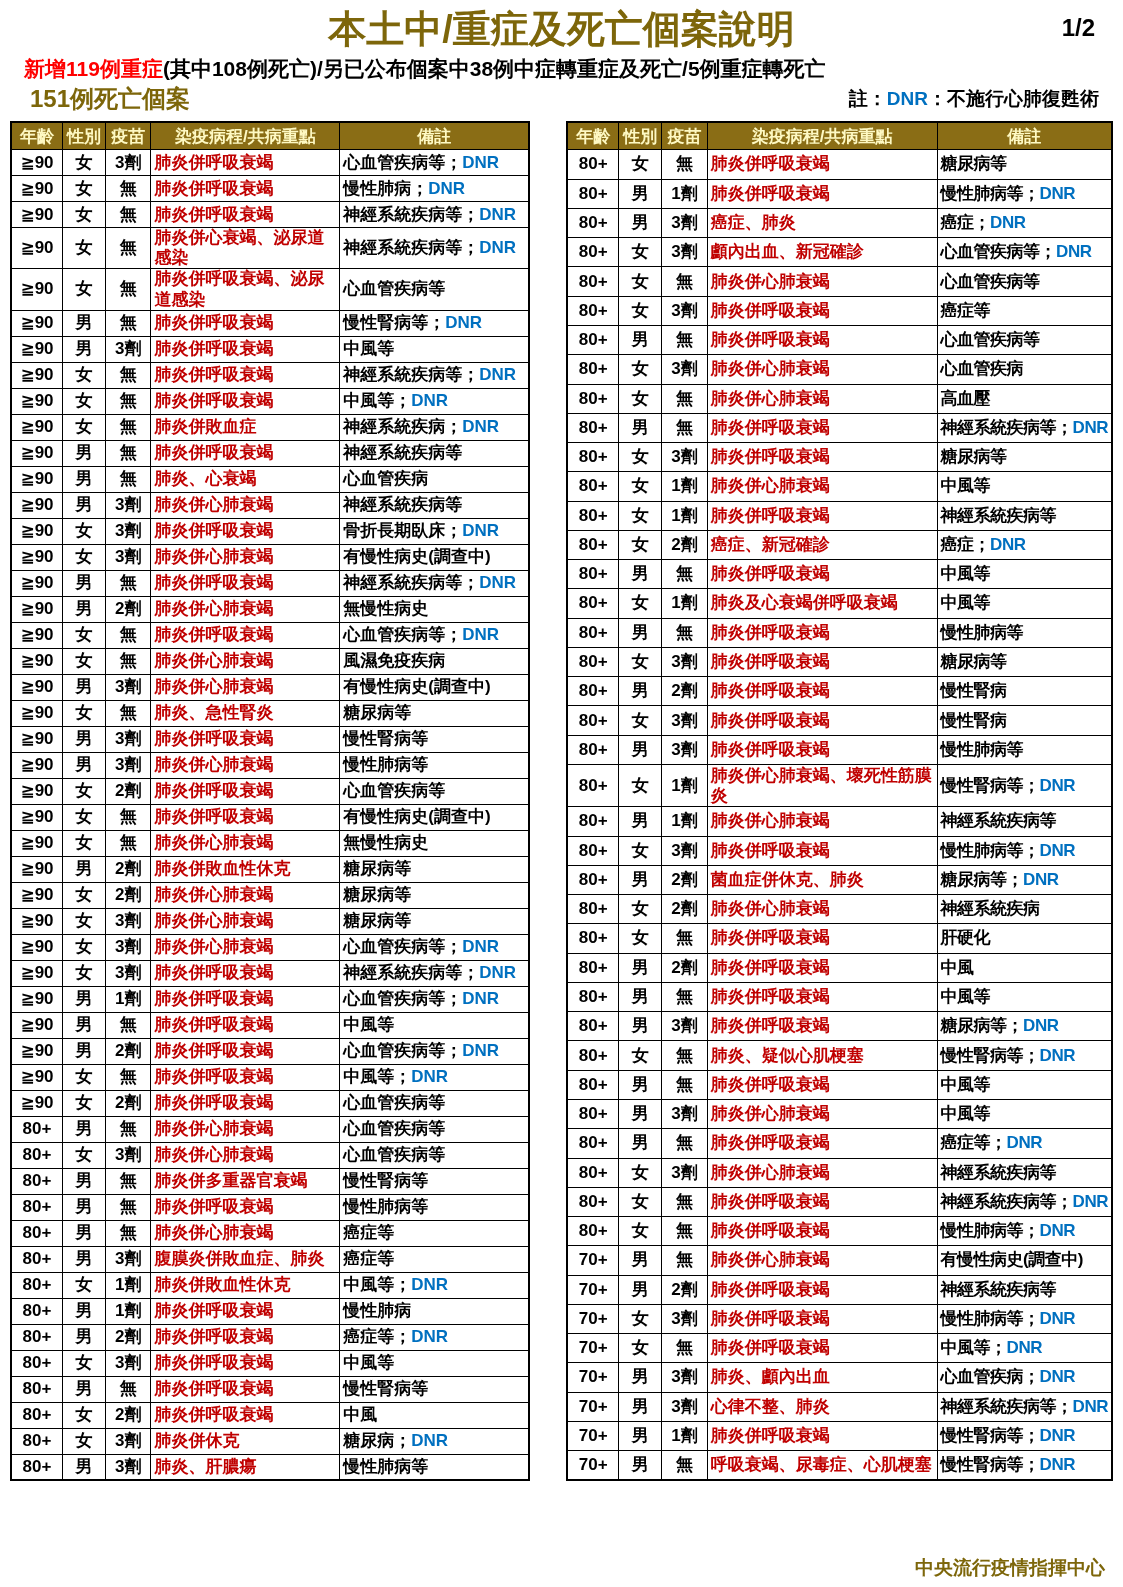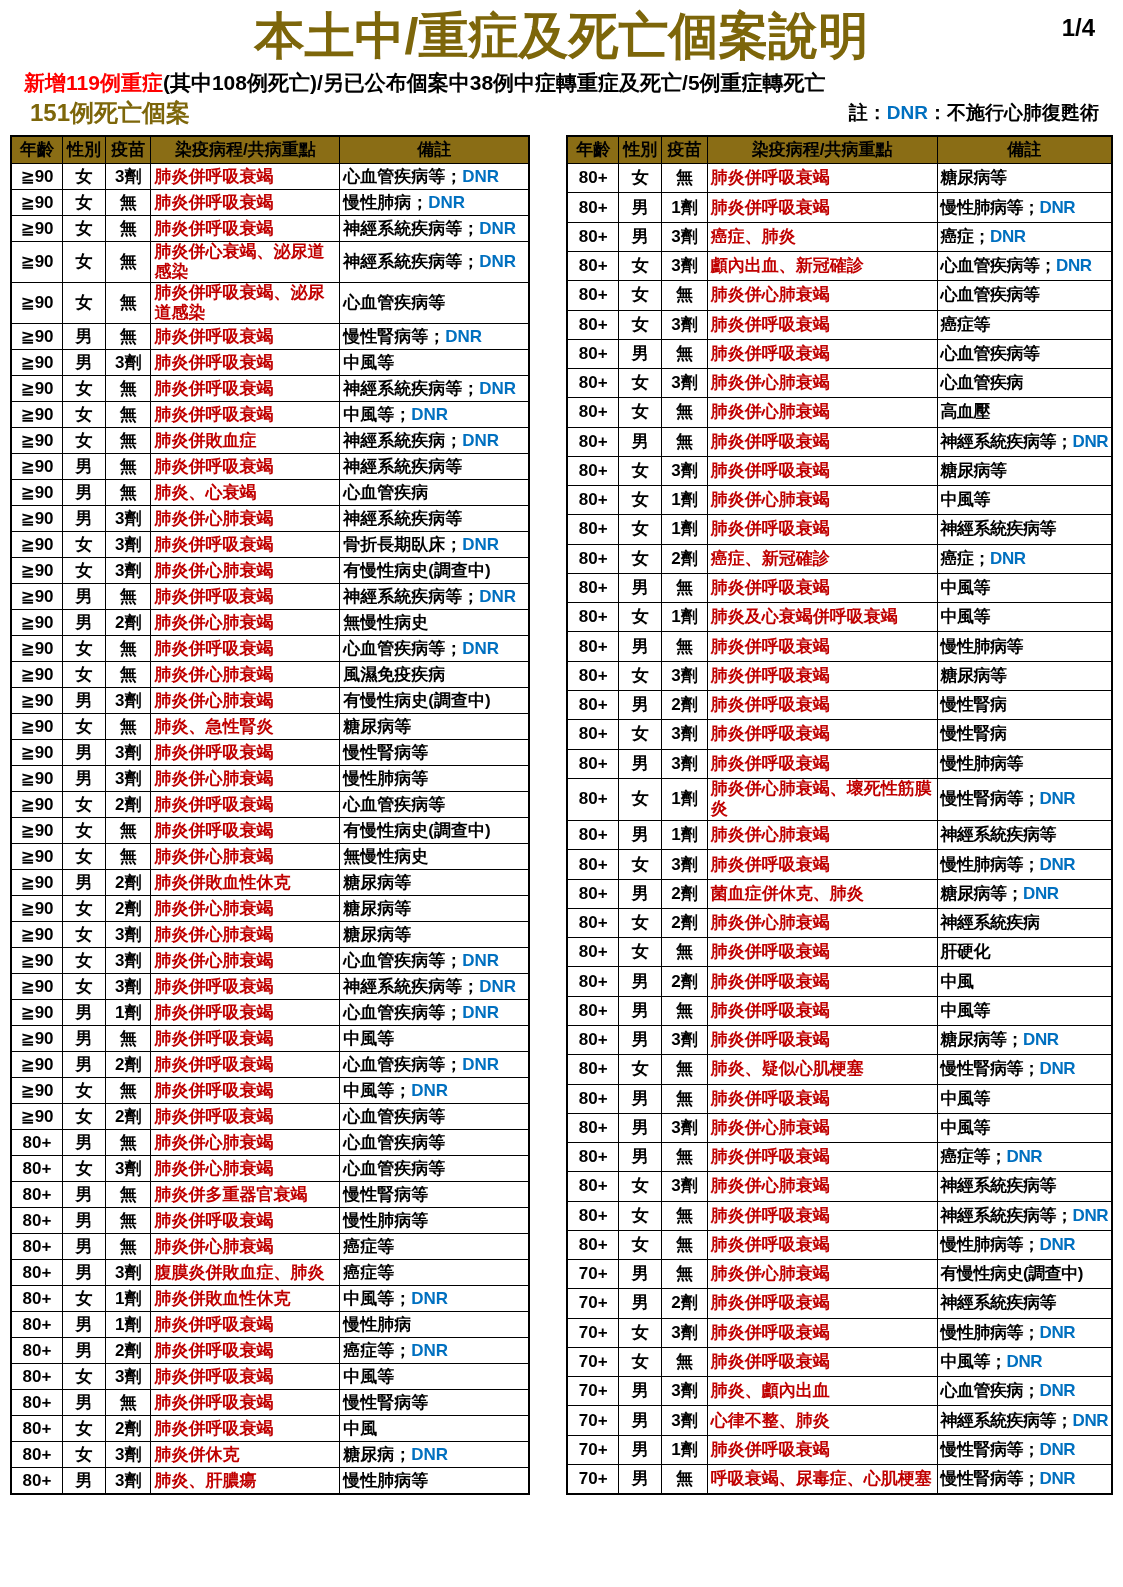--- a/index.html
+++ b/index.html
@@ -7,52 +7,52 @@
     --dnr-blue:#0070c0; --ink:#000000; --paper:#ffffff;
   }
   *{box-sizing:border-box;}
   html,body{margin:0;padding:0;}
   body{
     width:1123px;height:1587px;background:var(--paper);
     font-family:"Liberation Sans","DejaVu Sans",sans-serif;color:var(--ink);
     position:relative;overflow:hidden;
   }
   .page-number{position:absolute;top:14px;right:28px;font-size:24px;font-weight:bold;}
-  .title{margin-top:8px;text-align:center;font-size:50px;font-weight:bold;color:var(--gold);line-height:1.15;}
+  .title{margin-top:8px;text-align:center;font-size:38px;font-weight:bold;color:var(--gold);line-height:1.15;}
   .subtitle{padding:4px 0 0 24px;font-size:21px;font-weight:bold;line-height:1.2;}
   .subtitle .red{color:var(--bright-red);}
   .line3{display:flex;justify-content:space-between;align-items:center;padding:2px 24px 6px 30px;}
   .death-count{font-size:24px;font-weight:bold;color:var(--gold);}
   .dnr-note{font-size:19px;font-weight:bold;margin-left:7px;}
   .dnr-note .blue{color:var(--dnr-blue);}
   .tables{display:flex;justify-content:flex-start;gap:36px;padding:0 10px;}
   table{border-collapse:collapse;table-layout:fixed;border:2px solid #000;}
   th,td{border:1px solid #000;padding:0 3px;overflow:hidden;}
-  th{background:var(--header-bg);color:#000000;font-size:17px;font-weight:bold;height:28px;text-align:center;}
+  th{background:var(--header-bg);color:#fef9c3;font-size:17px;font-weight:bold;height:28px;text-align:center;}
   td{font-size:17px;font-weight:bold;line-height:1.18;}
   .t-left td{height:26px;}
   .t-right td{height:28.4px;}
   .c-age,.c-sex,.c-vax{text-align:center;white-space:nowrap;}
   .c-course{color:var(--red);}
   .c-note{white-space:nowrap;}
   .t-right .c-note{letter-spacing:-0.5px;}
   .dnr{color:var(--dnr-blue);}
   .t-left col.age{width:52px}.t-left col.sex{width:44px}.t-left col.vax{width:46px}
   .t-left col.course{width:196px}.t-left col.note{width:190px}
   .t-right col.age{width:52px}.t-right col.sex{width:44px}.t-right col.vax{width:46px}
   .t-right col.course{width:238px}.t-right col.note{width:164px}
   .footer-row{position:absolute;left:0;right:0;bottom:6px;display:flex;align-items:center;padding:0 18px;}
   .footer-row .spacer{flex:1;}
   .date{flex:1;text-align:center;font-size:26px;font-weight:bold;color:var(--gold);}
   .agency{flex:1;text-align:right;font-size:19px;font-weight:bold;color:var(--gold);}
 </style>
 </head>
 <body>
 
-<div class="page-number">1/4</div>
+<div class="page-number">1/2</div>
 
 <div class="title">本土中/重症及死亡個案說明</div>
 
 <div class="subtitle">
   <span class="red">新增119例重症</span><span>(其中108例死亡)/另已公布個案中38例中症轉重症及死亡/5例重症轉死亡</span>
 </div>
 
 <div class="line3">
   <span class="death-count">151例死亡個案</span>
   <span class="dnr-note"><span>註：</span><span class="blue">DNR</span><span>：不施行心肺復甦術</span></span>
@@ -762,13 +762,14 @@
           <td class="c-vax">無</td>
           <td class="c-course">呼吸衰竭、尿毒症、心肌梗塞</td>
           <td class="c-note">慢性腎病等；<span class="dnr">DNR</span></td>
         </tr>
       </tbody>
   </table>
 </div>
 
 <div class="footer-row">
   <span class="spacer"></span>
+  <span class="agency">中央流行疫情指揮中心</span>
 </div>
 
 </body></html>

